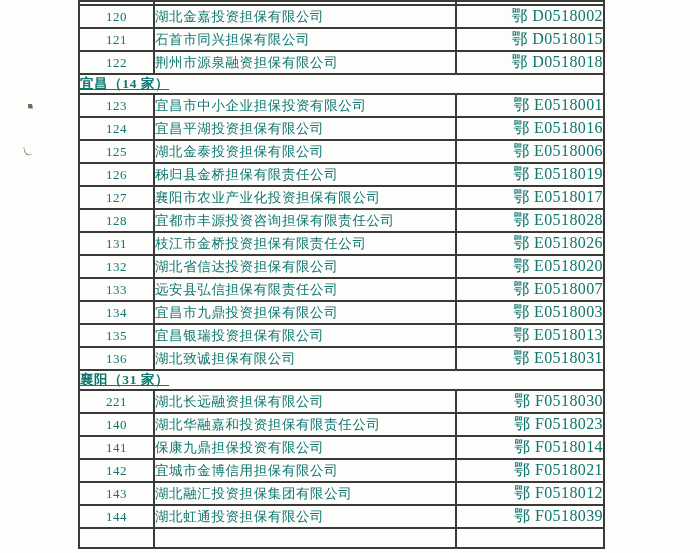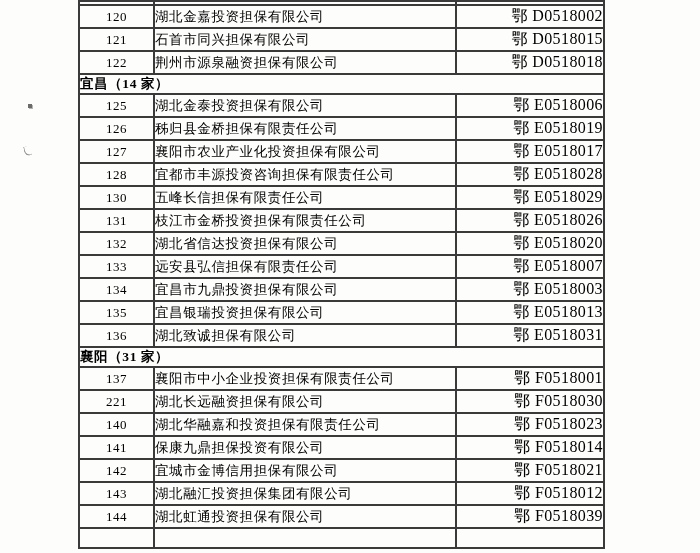--- a/index.html
+++ b/index.html
@@ -7,21 +7,21 @@
     padding: 0;
     background: #ffffff;
   }
   .page {
     position: relative;
     width: 700px;
     height: 553px;
     overflow: hidden;
     background: #fdfdfc;
     font-family: "Liberation Serif", "DejaVu Serif", serif;
-    color: #000000;
+    color: #0f766e;
   }
   table.registry {
     border-collapse: collapse;
     table-layout: fixed;
     margin-left: 78px;
     margin-top: 0;
     width: 525px;
   }
   table.registry td {
     border: 2px solid #3a3a3a;
@@ -31,20 +31,21 @@
     white-space: nowrap;
   }
   tr.partial-row td {
     height: 2px;
   }
   tr.entry-row td {
     height: 18px;
   }
   tr.section-row td {
     height: 18px;
+    text-decoration: underline;
   }
   td.cell-number {
     text-align: center;
     font-size: 13px;
     letter-spacing: 0.5px;
   }
   td.cell-company-name {
     text-align: left;
     padding-left: 9px;
     font-size: 13.5px;
@@ -117,45 +118,50 @@
         </tr>
         <tr class="entry-row">
           <td class="cell-number">122</td>
           <td class="cell-company-name">荆州市源泉融资担保有限公司</td>
           <td class="cell-code">鄂 D0518018</td>
         </tr>
         <tr class="section-row">
           <td colspan="3" class="section-cell">宜昌（14 家）</td>
         </tr>
         <tr class="entry-row">
+          <td class="cell-number">123</td>
+          <td class="cell-company-name">宜昌市中小企业担保投资有限公司</td>
+          <td class="cell-code">鄂 E0518001</td>
+        </tr>
+        <tr class="entry-row">
+          <td class="cell-number">124</td>
+          <td class="cell-company-name">宜昌平湖投资担保有限公司</td>
+          <td class="cell-code">鄂 E0518016</td>
+        </tr>
+        <tr class="entry-row">
           <td class="cell-number">125</td>
           <td class="cell-company-name">湖北金泰投资担保有限公司</td>
           <td class="cell-code">鄂 E0518006</td>
         </tr>
         <tr class="entry-row">
           <td class="cell-number">126</td>
           <td class="cell-company-name">秭归县金桥担保有限责任公司</td>
           <td class="cell-code">鄂 E0518019</td>
         </tr>
         <tr class="entry-row">
           <td class="cell-number">127</td>
           <td class="cell-company-name">襄阳市农业产业化投资担保有限公司</td>
           <td class="cell-code">鄂 E0518017</td>
         </tr>
         <tr class="entry-row">
           <td class="cell-number">128</td>
           <td class="cell-company-name">宜都市丰源投资咨询担保有限责任公司</td>
           <td class="cell-code">鄂 E0518028</td>
         </tr>
         <tr class="entry-row">
-          <td class="cell-number">130</td>
-          <td class="cell-company-name">五峰长信担保有限责任公司</td>
-          <td class="cell-code">鄂 E0518029</td>
-        </tr>
-        <tr class="entry-row">
           <td class="cell-number">131</td>
           <td class="cell-company-name">枝江市金桥投资担保有限责任公司</td>
           <td class="cell-code">鄂 E0518026</td>
         </tr>
         <tr class="entry-row">
           <td class="cell-number">132</td>
           <td class="cell-company-name">湖北省信达投资担保有限公司</td>
           <td class="cell-code">鄂 E0518020</td>
         </tr>
         <tr class="entry-row">
@@ -175,25 +181,20 @@
         </tr>
         <tr class="entry-row">
           <td class="cell-number">136</td>
           <td class="cell-company-name">湖北致诚担保有限公司</td>
           <td class="cell-code">鄂 E0518031</td>
         </tr>
         <tr class="section-row">
           <td colspan="3" class="section-cell">襄阳（31 家）</td>
         </tr>
         <tr class="entry-row">
-          <td class="cell-number">137</td>
-          <td class="cell-company-name">襄阳市中小企业投资担保有限责任公司</td>
-          <td class="cell-code">鄂 F0518001</td>
-        </tr>
-        <tr class="entry-row">
           <td class="cell-number">221</td>
           <td class="cell-company-name">湖北长远融资担保有限公司</td>
           <td class="cell-code">鄂 F0518030</td>
         </tr>
         <tr class="entry-row">
           <td class="cell-number">140</td>
           <td class="cell-company-name">湖北华融嘉和投资担保有限责任公司</td>
           <td class="cell-code">鄂 F0518023</td>
         </tr>
         <tr class="entry-row">

